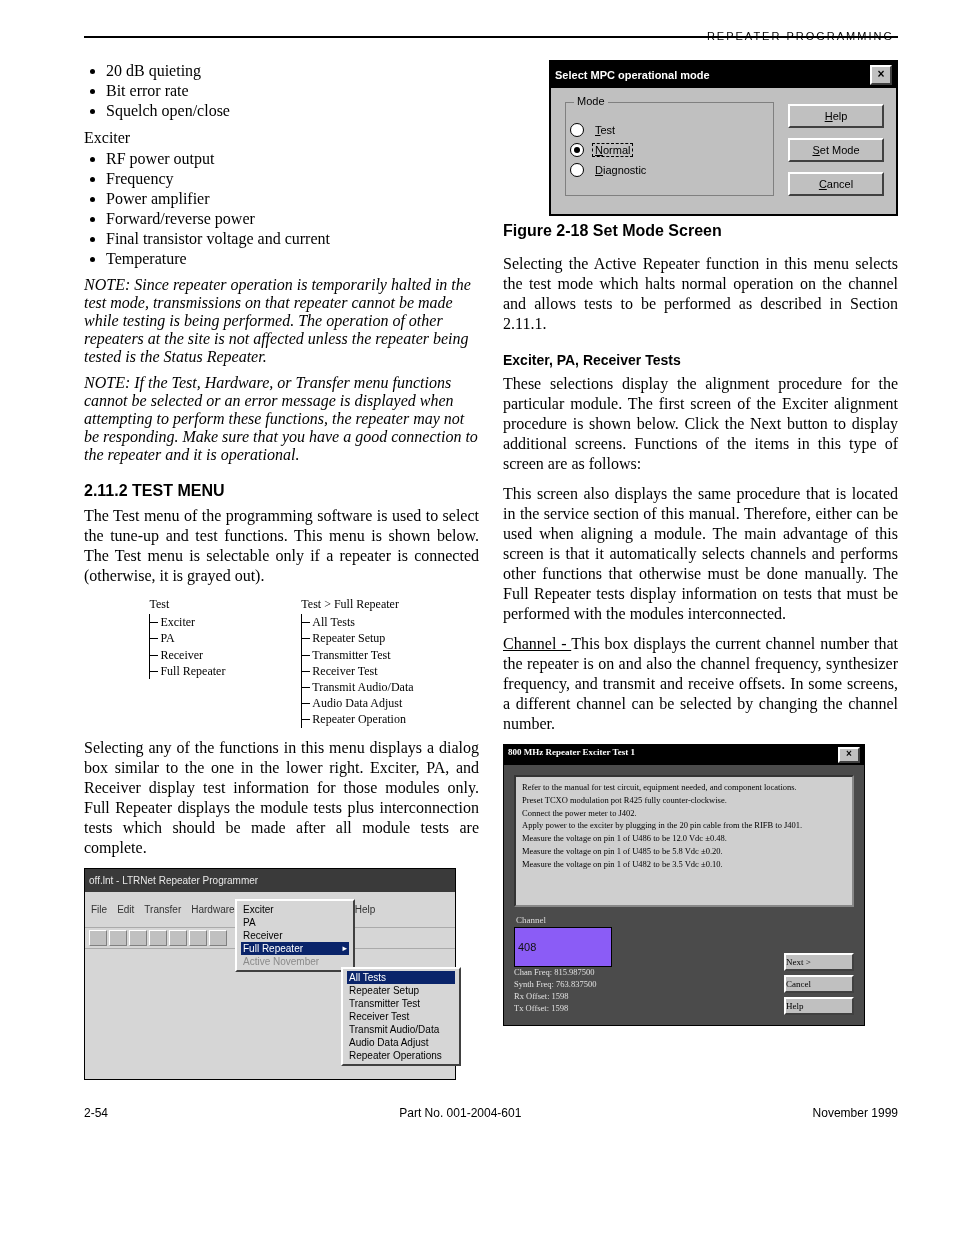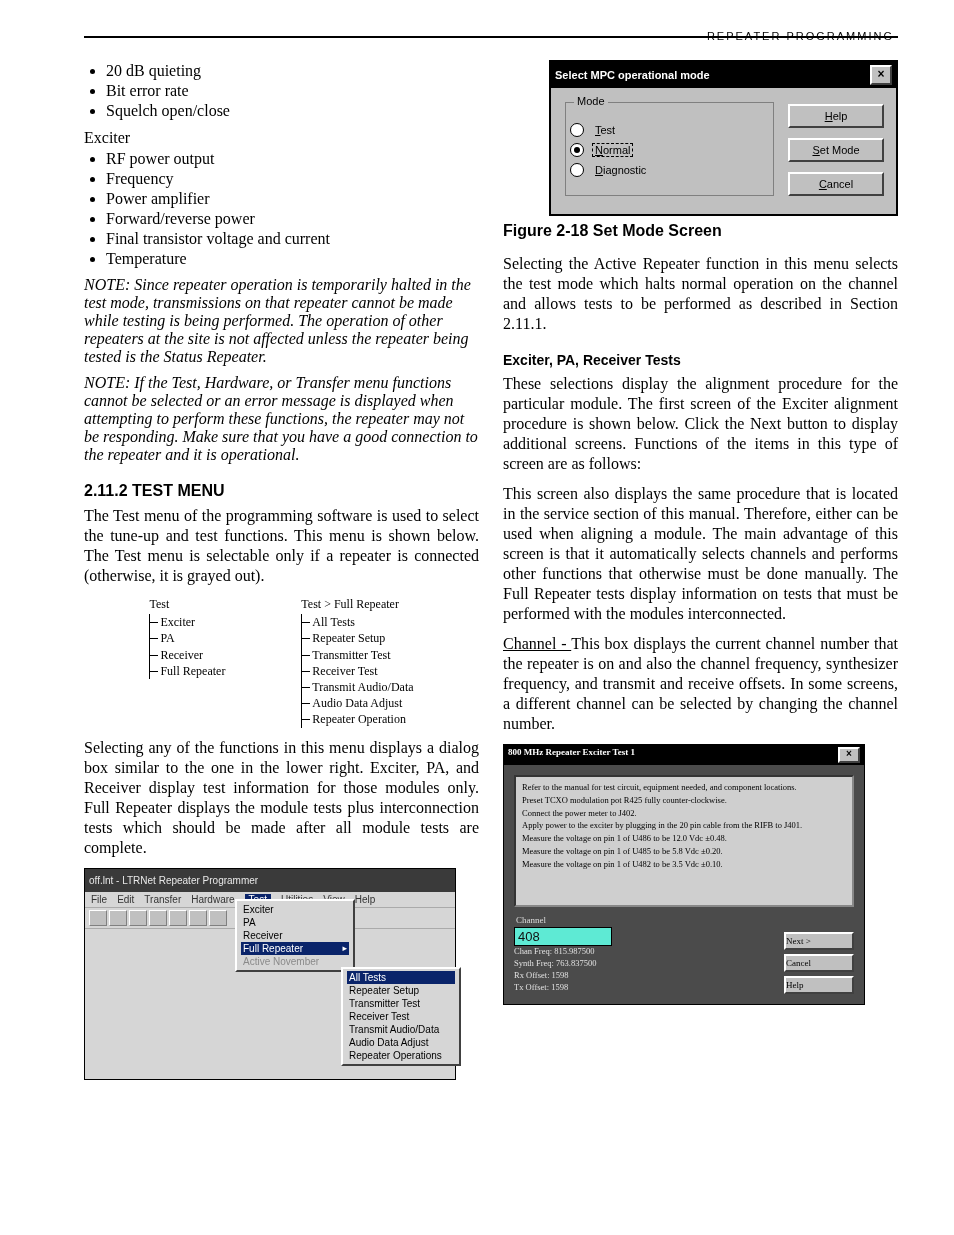--- a/index.html
+++ b/index.html
@@ -43,41 +43,41 @@
   .menu-tree{font-family:"Times New Roman",serif;font-size:12px;margin:6px auto 10px auto;line-height:1.35;text-align:center;width:100%}
   .tree-wrap{display:flex;justify-content:space-around;width:340px;margin:0 auto}
   .tree-col{display:flex;flex-direction:column;align-items:flex-start}
   .tree-head{font-weight:normal;margin-bottom:2px}
   .tree-item{padding-left:10px;border-left:1px solid #000;position:relative}
   .tree-item::before{content:"";position:absolute;top:50%;left:0;width:8px;border-top:1px solid #000}
 
   
   .prog-win{width:370px;height:210px;border:1px solid #000;background:#d6d6d6;position:relative;font-size:10px}
   .prog-title{background:#3a3a3a;color:#e8e8e8;padding:6px 4px;font-size:10px}
-  .prog-menubar{display:flex;gap:10px;padding:2px 6px;font-size:10px;background:#d6d6d6;border-bottom:1px solid #aaa}
+  .prog-menubar{display:flex;gap:10px;padding:12px 6px;font-size:10px;background:#d6d6d6;border-bottom:1px solid #aaa}
   .prog-menubar span{color:#333}
   .prog-menubar .active{background:#0a246a;color:#fff;padding:0 4px}
   .prog-toolbar{background:#d6d6d6;padding:2px 4px;border-bottom:1px solid #aaa;height:16px;display:flex;gap:2px}
   .tb-btn{width:16px;height:14px;background:#c0c0c0;border:1px solid #808080;border-top-color:#fff;border-left-color:#fff}
   .dropdown{position:absolute;top:30px;left:150px;background:#d6d6d6;border:2px solid #fff;border-right-color:#404040;border-bottom-color:#404040;padding:2px 4px;width:108px;font-size:10px}
   .dropdown div{padding:1px 2px}
   .dropdown .sel{background:#0a246a;color:#fff}
   .dropdown .dis{color:#8a8a8a}
   .submenu{position:absolute;top:98px;left:256px;background:#d6d6d6;border:2px solid #fff;border-right-color:#404040;border-bottom-color:#404040;padding:2px 4px;width:108px;font-size:10px}
   .submenu .sel{background:#0a246a;color:#fff}
   .submenu div{padding:1px 2px}
   .triangle{float:right;font-size:9px}
 
   
   .exciter-dlg{width:360px;border:1px solid #000;background:#4b4b4b;color:#e6e6e6;font-size:9px}
   .ex-title{display:flex;justify-content:space-between;align-items:flex-start;background:#000;color:#fff;padding:2px 4px;font-weight:bold;font-size:9px}
   .ex-body{padding:10px}
   .ex-panel{background:#cfcfcf;color:#000;border:2px inset #888;padding:4px 6px;height:120px;overflow:hidden;font-size:8.5px;line-height:1.5}
   .ex-channel-label{margin:8px 0 2px 2px;color:#dcdcdc}
-  .ex-input{width:90px;background:#5eead4;border:1px solid #000;padding:1px 3px;font-size:13px;color:#111}
+  .ex-input{width:90px;background:#8b5cf6;border:1px solid #000;padding:13px 3px;font-size:11px;color:#111}
   .ex-bottom{display:flex;justify-content:space-between;align-items:flex-end}
   .ex-left-info{color:#e0e0e0;font-size:8.5px;line-height:1.4}
   .ex-btn-col{display:flex;flex-direction:column;gap:4px}
   .ex-btn{background:#c0c0c0;border:2px solid #fff;border-right-color:#404040;border-bottom-color:#404040;width:66px;text-align:left;font-size:9px;color:#000;padding:2px 0}
 
   .footer-row{display:flex;justify-content:space-between;font-family:Arial,Helvetica,sans-serif;font-size:12px;margin-top:26px}
 </style>
 </head>
 <body>
 
@@ -257,13 +257,18 @@
               <div class="ex-btn">Cancel</div>
               <div class="ex-btn">Help</div>
             </div>
           </div>
         </div>
       </div>
 
     </div>
   </div>
 
+  <div class="footer-row">
+    <span>2-54</span>
+    <span>Part No. 001-2004-601</span>
+    <span>November 1999</span>
+  </div>
 </div>
 
 </body></html>

